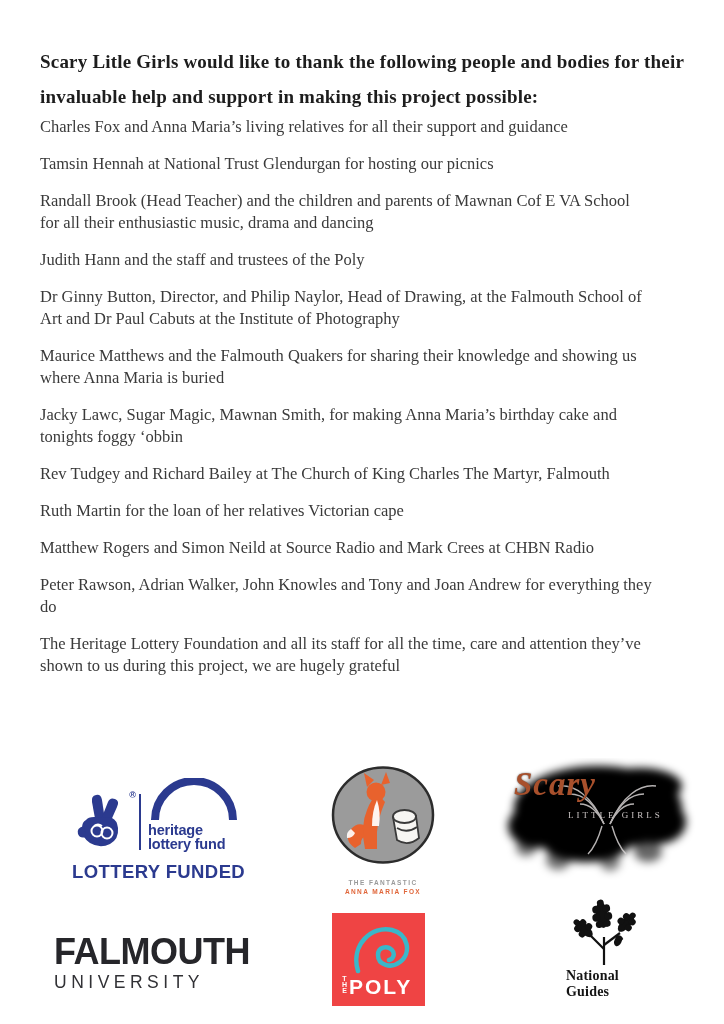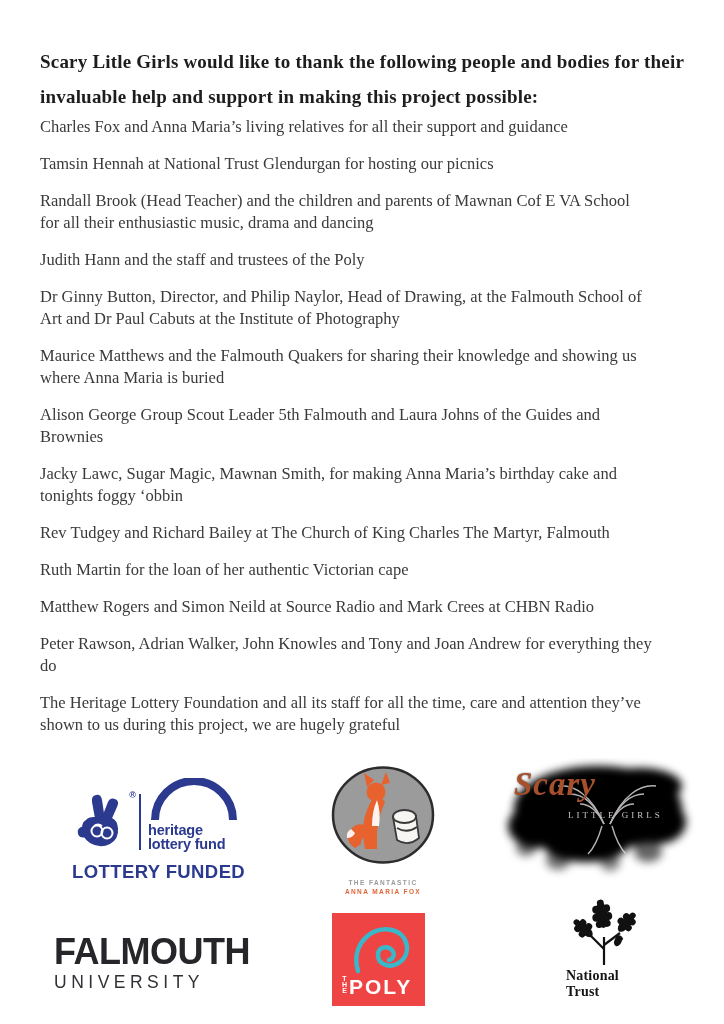--- a/index.html
+++ b/index.html
@@ -112,32 +112,28 @@
     </div>
     <div class="para">
       <div class="p-line">Dr Ginny Button, Director, and Philip Naylor, Head of Drawing, at the Falmouth School of</div>
       <div class="p-line">Art and Dr Paul Cabuts at the Institute of Photography</div>
     </div>
     <div class="para">
       <div class="p-line">Maurice Matthews and the Falmouth Quakers for sharing their knowledge and showing us</div>
       <div class="p-line">where Anna Maria is buried</div>
     </div>
     <div class="para">
-      <div class="p-line">Alison George Group Scout Leader 5th Falmouth and Laura Johns of the Guides and</div>
-      <div class="p-line">Brownies</div>
-    </div>
-    <div class="para">
       <div class="p-line">Jacky Lawc, Sugar Magic, Mawnan Smith, for making Anna Maria’s birthday cake and</div>
       <div class="p-line">tonights foggy ‘obbin</div>
     </div>
     <div class="para">
       <div class="p-line">Rev Tudgey and Richard Bailey at The Church of King Charles The Martyr, Falmouth</div>
     </div>
     <div class="para">
-      <div class="p-line">Ruth Martin for the loan of her authentic Victorian cape</div>
+      <div class="p-line">Ruth Martin for the loan of her relatives Victorian cape</div>
     </div>
     <div class="para">
       <div class="p-line">Matthew Rogers and Simon Neild at Source Radio and Mark Crees at CHBN Radio</div>
     </div>
     <div class="para">
       <div class="p-line">Peter Rawson, Adrian Walker, John Knowles and Tony and Joan Andrew for everything they</div>
       <div class="p-line">do</div>
     </div>
     <div class="para">
       <div class="p-line">The Heritage Lottery Foundation and all its staff for all the time, care and attention they’ve</div>
@@ -282,17 +278,17 @@
           <circle cx="0" cy="-10" r="3"></circle>
         </g>
         <g transform="translate(50,42) rotate(24)">
           <ellipse rx="3.6" ry="5.5"></ellipse>
           <path d="M-4 -4 Q0 -8 4 -4 L3 -1 L-3 -1 Z"></path>
         </g>
       </g>
     </svg>
     <div class="nt-text">
       <div>National</div>
-      <div>Trust</div>
+      <div>Guides</div>
     </div>
   </div>
 
 </div>
 
 </body></html>

